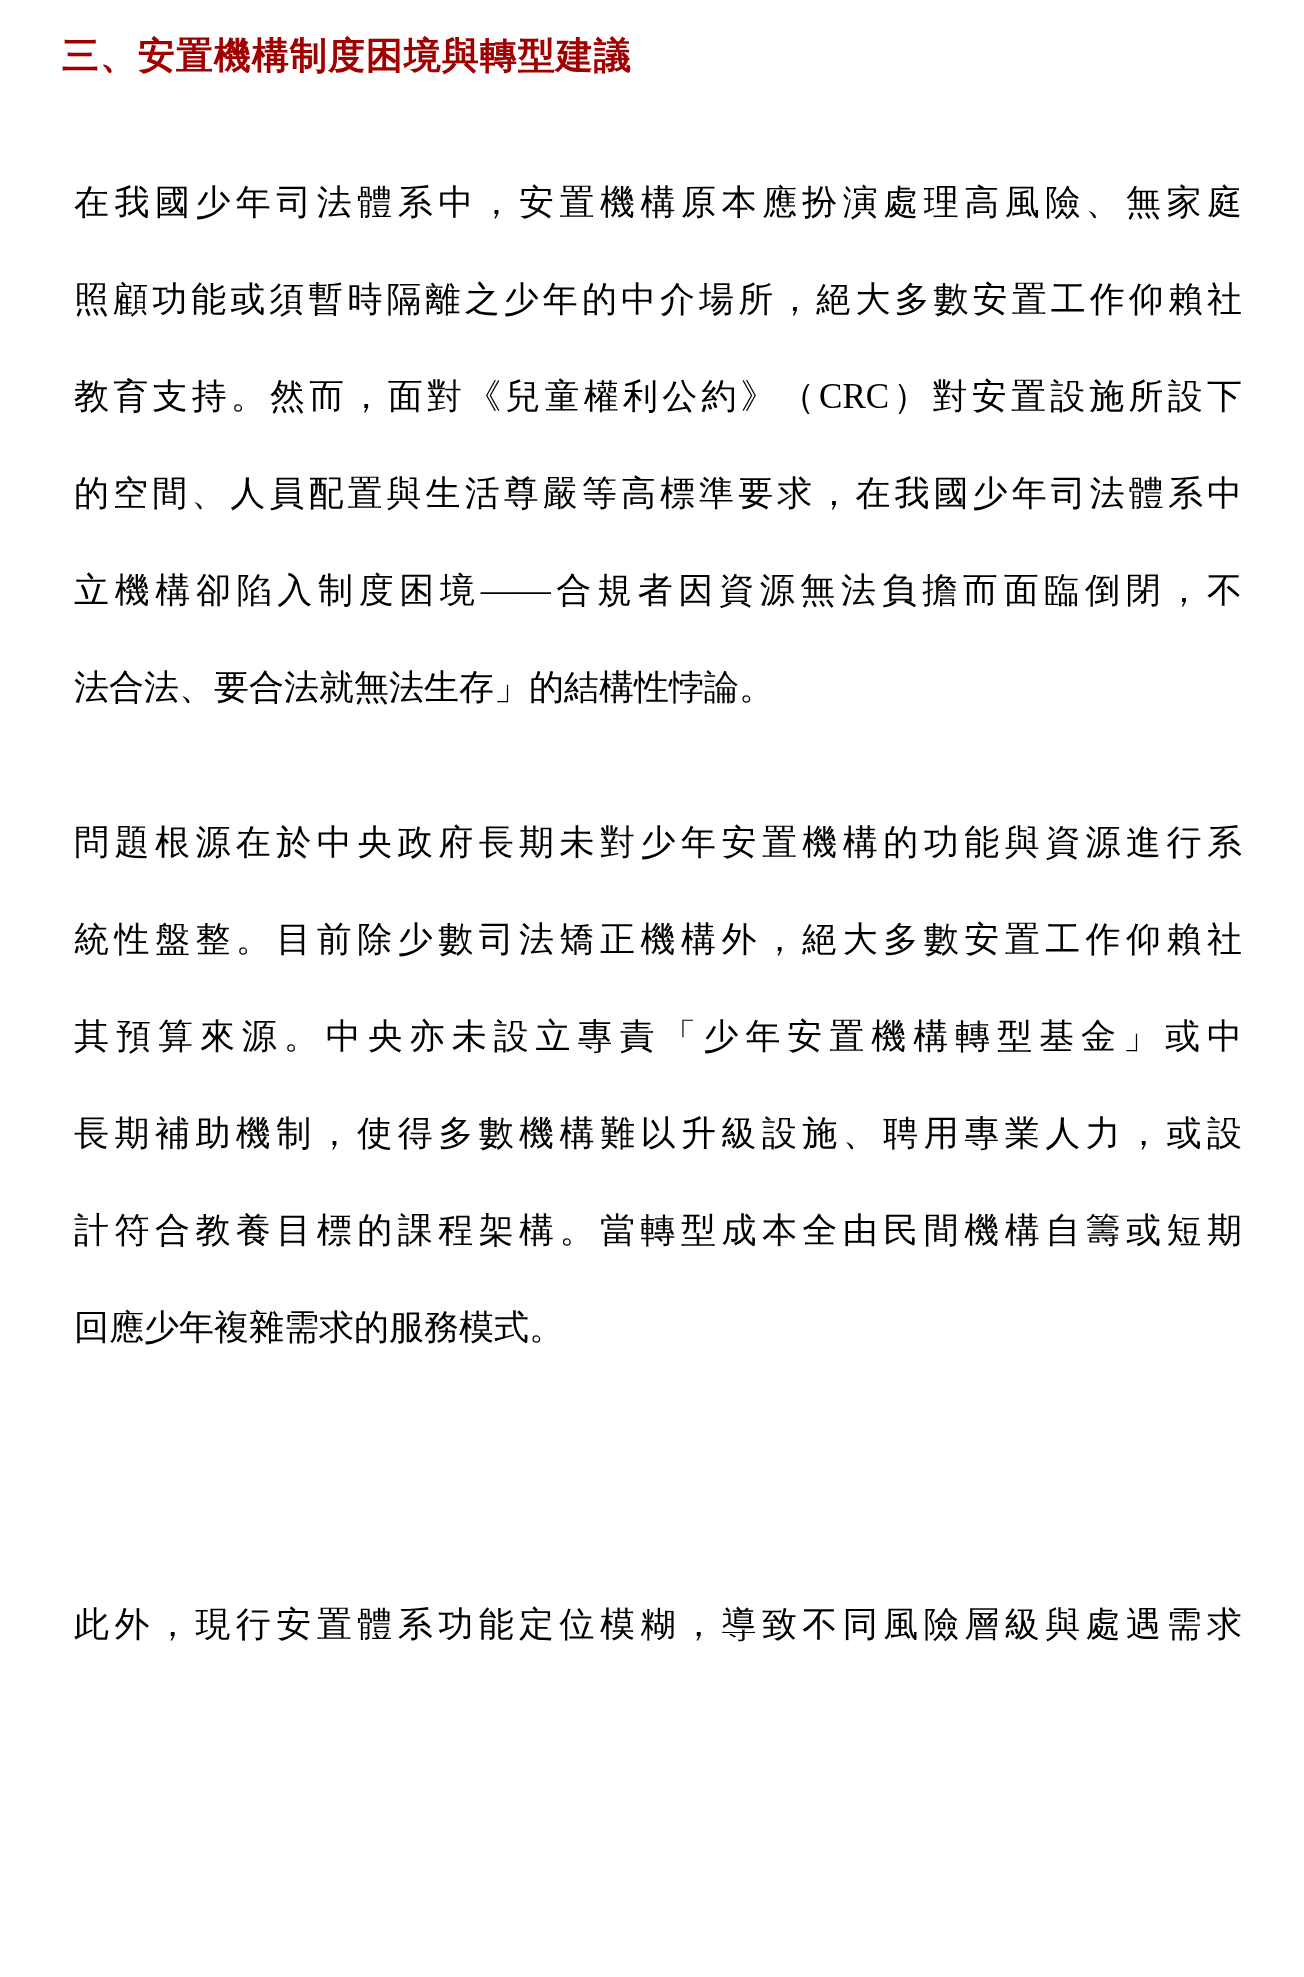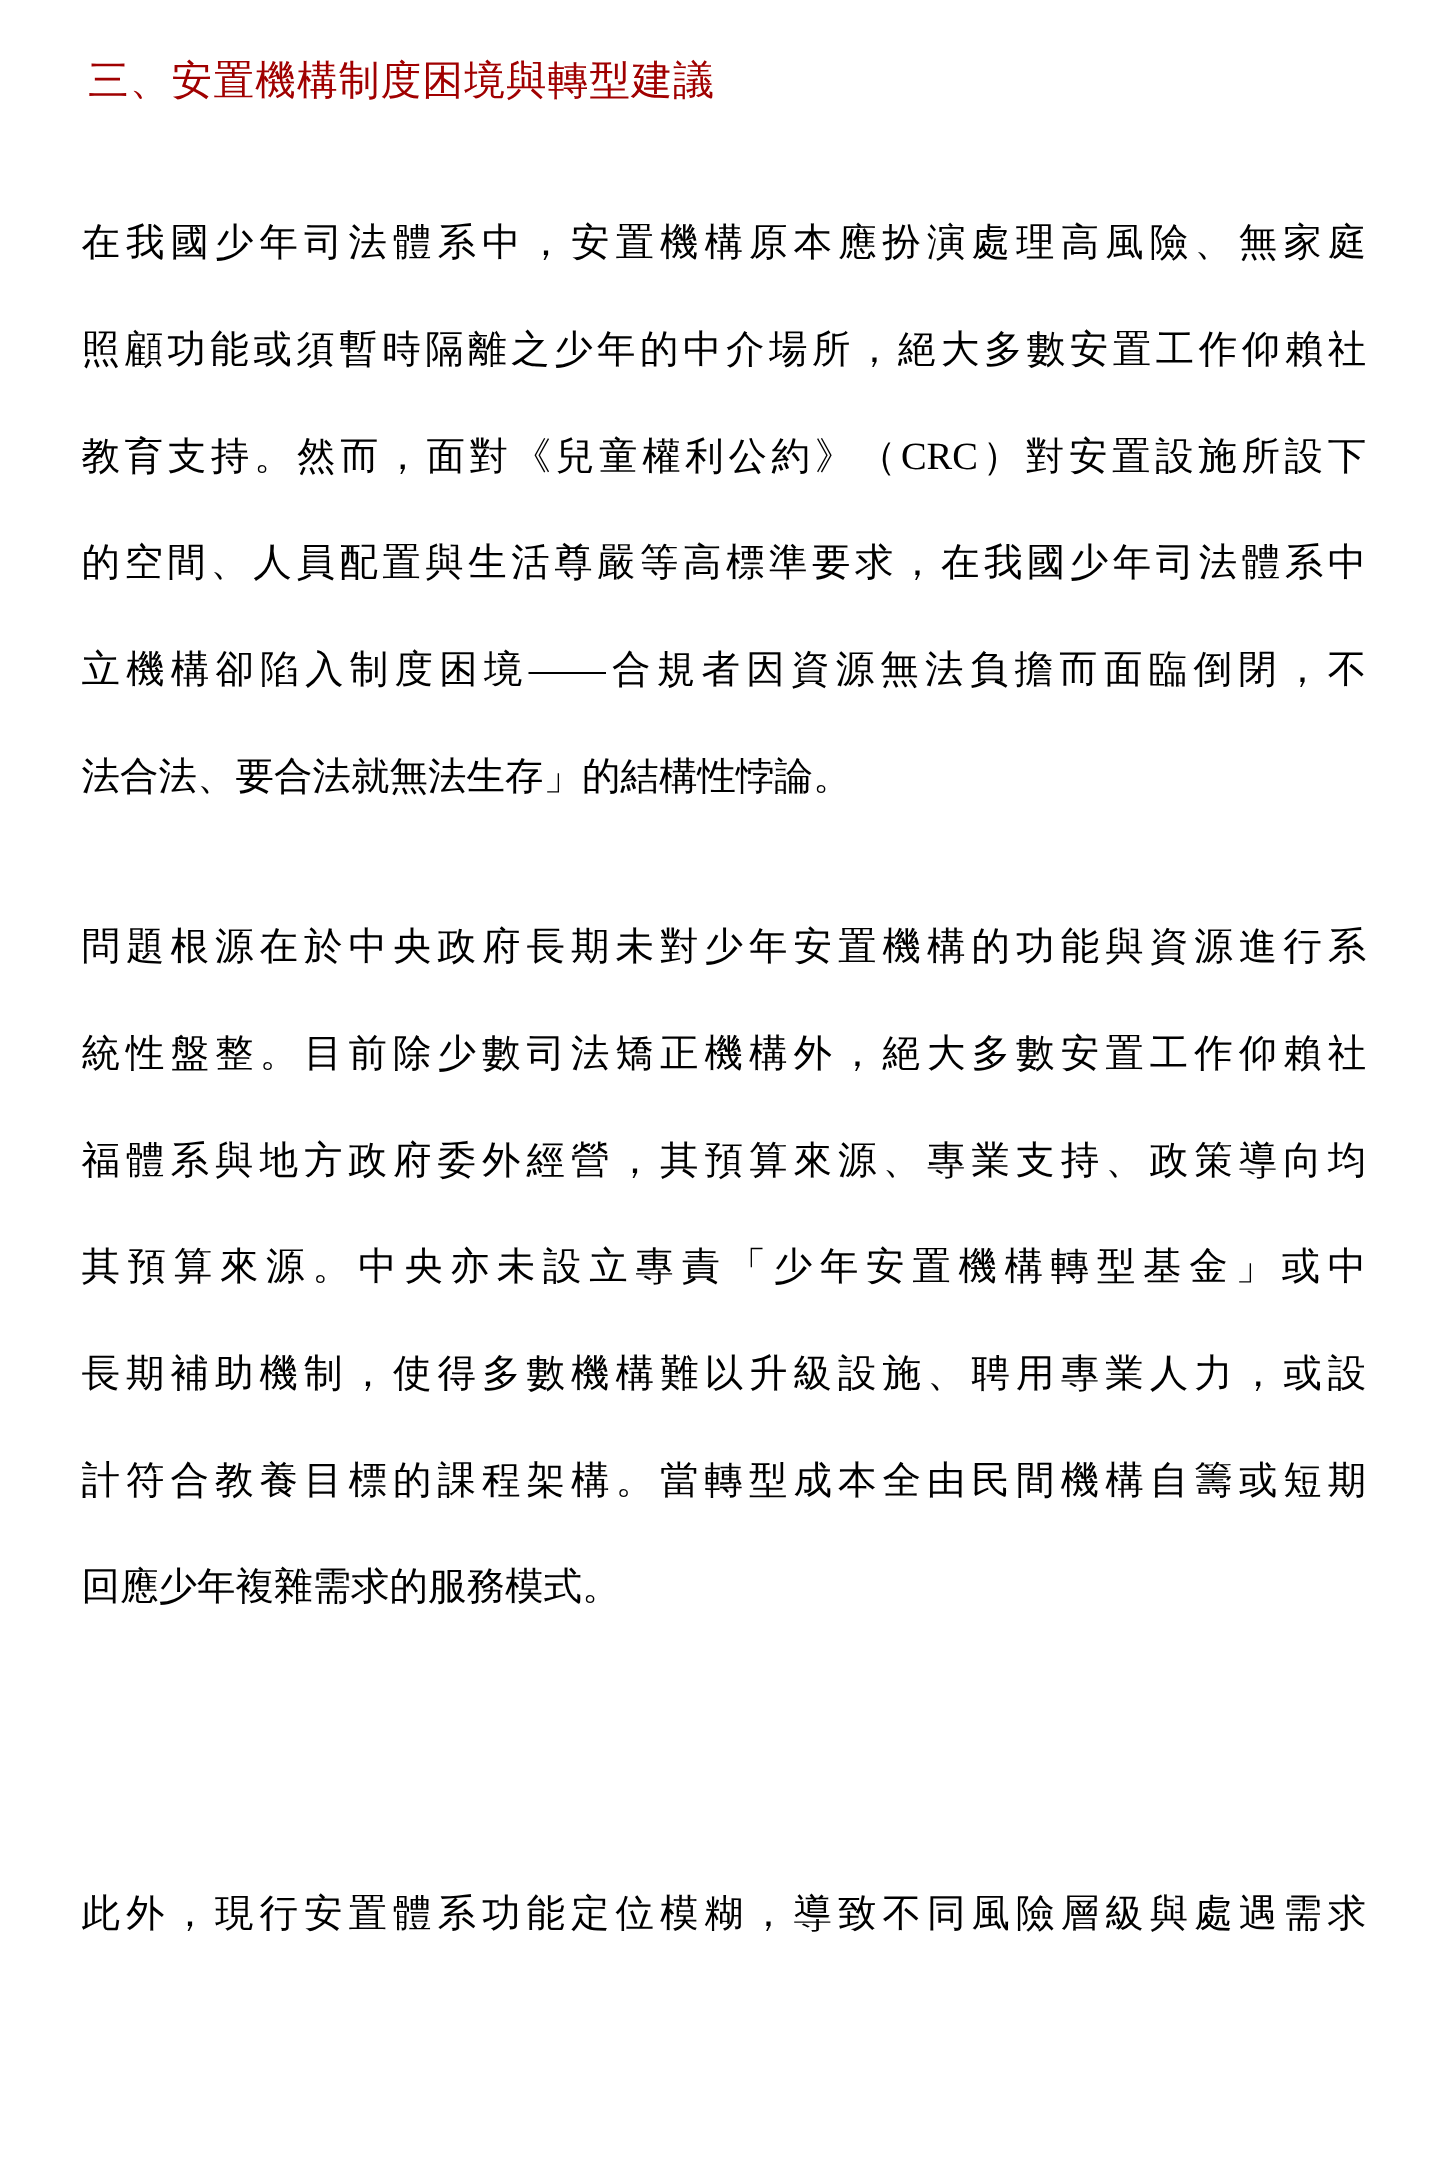--- a/index.html
+++ b/index.html
@@ -15,23 +15,23 @@
     background: #ffffff;
     box-sizing: border-box;
     padding: 34px 62px 0 62px;
     overflow: hidden;
     font-family: "Liberation Serif", "DejaVu Serif", serif;
     color: #000000;
   }
   .heading {
     font-size: 37px;
     line-height: 44px;
-    font-weight: normal;
+    font-weight: bold;
     letter-spacing: 1px;
-    margin: 18px;
+    margin: 0;
   }
   .doc-body {
     margin-top: 76px;
   }
   .para {
     margin: 0 0 58px 12px;
   }
   .para:last-child {
     margin-bottom: 0;
   }
@@ -63,21 +63,20 @@
         <div class="line">在我國少年司法體系中，安置機構原本應扮演處理高風險、無家庭</div>
         <div class="line">照顧功能或須暫時隔離之少年的中介場所，絕大多數安置工作仰賴社</div>
         <div class="line">教育支持。然而，面對《兒童權利公約》（CRC）對安置設施所設下</div>
         <div class="line">的空間、人員配置與生活尊嚴等高標準要求，在我國少年司法體系中</div>
         <div class="line">立機構卻陷入制度困境——合規者因資源無法負擔而面臨倒閉，不</div>
         <div class="line last">法合法、要合法就無法生存」的結構性悖論。</div>
       </div>
       <div class="para">
         <div class="line">問題根源在於中央政府長期未對少年安置機構的功能與資源進行系</div>
         <div class="line">統性盤整。目前除少數司法矯正機構外，絕大多數安置工作仰賴社</div>
-        <div class="line">福體系與地方政府委外經營，其預算來源、專業支持、政策導向均</div>
         <div class="line">其預算來源。中央亦未設立專責「少年安置機構轉型基金」或中</div>
         <div class="line">長期補助機制，使得多數機構難以升級設施、聘用專業人力，或設</div>
         <div class="line">計符合教養目標的課程架構。當轉型成本全由民間機構自籌或短期</div>
         <div class="line last">回應少年複雜需求的服務模式。</div>
       </div>
       <div class="para spaced-down">
         <div class="line">此外，現行安置體系功能定位模糊，導致不同風險層級與處遇需求</div>
       </div>
     </div>
 </div>

